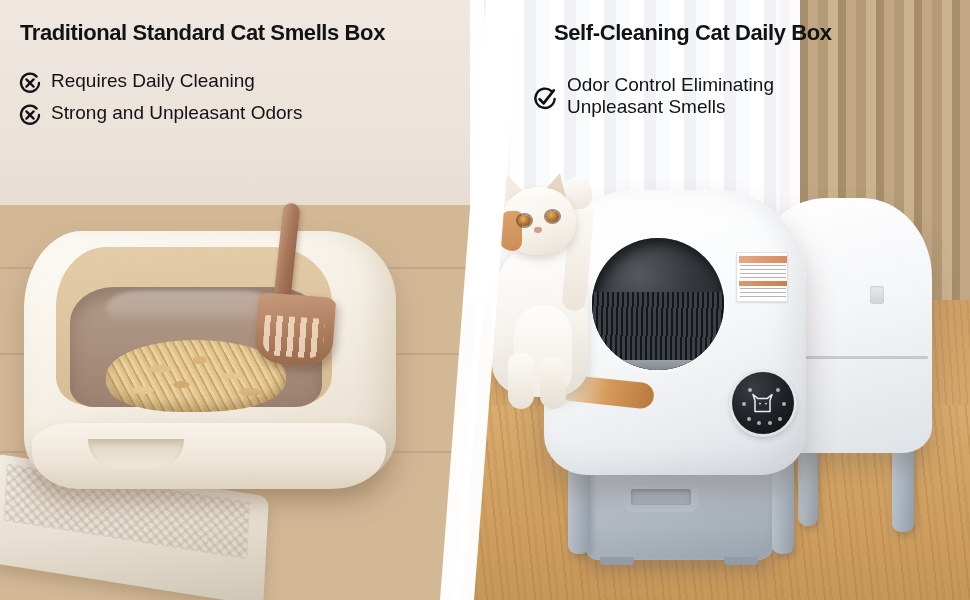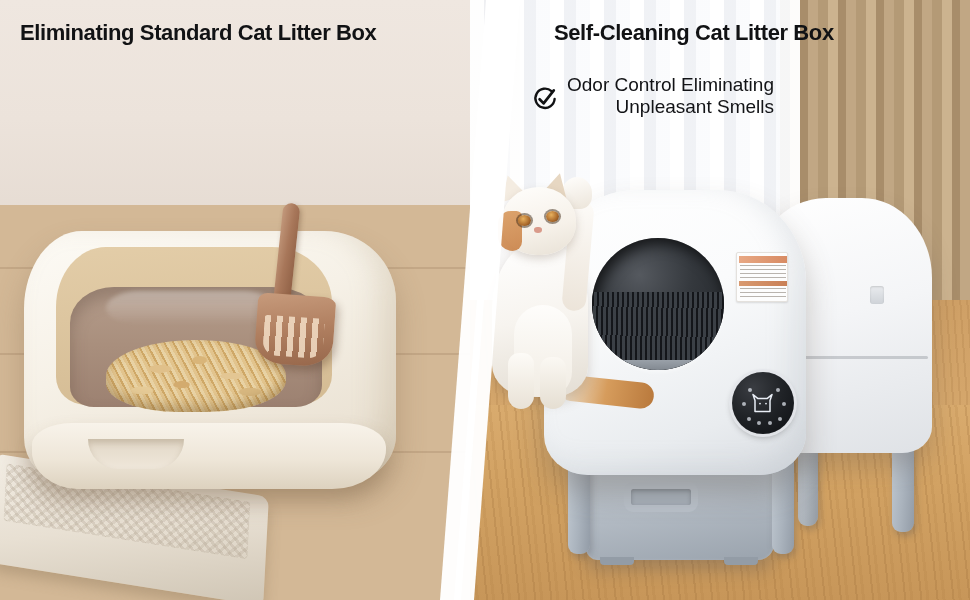--- a/index.html
+++ b/index.html
@@ -469,27 +469,47 @@
       </div>
     </div>
   </div>
 
   <svg id="divider" viewBox="0 0 970 600" preserveAspectRatio="none">
     <polygon points="486,0 520,0 474,600 440,600" fill="#ffffff" opacity="0.97"></polygon>
     <polygon points="500,0 507,0 461,600 454,600" fill="#ffffff"></polygon>
   </svg>
 
 
-  <div class="title" id="title-left">Eliminating Standard Cat Litter Box</div>
-
-  <div class="title" id="title-right">Self-Cleaning Cat Litter Box</div>
-
+  <div class="title" id="title-left">Traditional Standard Cat Smells Box</div>
+
+  <div class="title" id="title-right">Self-Cleaning Cat Daily Box</div>
+
+  <div class="bullets" id="bullets-left">
+    <div class="bullet">
+      <span class="bullet-ico">
+        <svg width="24" height="24" viewBox="0 0 24 24">
+          <path d="M18.6 5.6 A9 9 0 1 0 21 12" fill="none" stroke="#111214" stroke-width="2.3" stroke-linecap="round"></path>
+          <path d="M8.4 8.4 L15.6 15.6 M15.6 8.4 L8.4 15.6" fill="none" stroke="#111214" stroke-width="2.3" stroke-linecap="round"></path>
+        </svg>
+      </span>
+      <span class="bullet-txt">Requires Daily Cleaning</span>
+    </div>
+    <div class="bullet">
+      <span class="bullet-ico">
+        <svg width="24" height="24" viewBox="0 0 24 24">
+          <path d="M18.6 5.6 A9 9 0 1 0 21 12" fill="none" stroke="#111214" stroke-width="2.3" stroke-linecap="round"></path>
+          <path d="M8.4 8.4 L15.6 15.6 M15.6 8.4 L8.4 15.6" fill="none" stroke="#111214" stroke-width="2.3" stroke-linecap="round"></path>
+        </svg>
+      </span>
+      <span class="bullet-txt">Strong and Unpleasant Odors</span>
+    </div>
+  </div>
 
   <div class="bullets" id="bullets-right">
-    <div class="bullet" style="margin-top:4px;text-align:right;">
+    <div class="bullet" style="margin-top:4px;">
       <span class="bullet-ico" style="margin-top:12px;">
         <svg width="26" height="26" viewBox="0 0 26 26">
           <path d="M19.5 5.2 A9.6 9.6 0 1 0 22.6 13" fill="none" stroke="#111214" stroke-width="2.4" stroke-linecap="round"></path>
           <path d="M7.6 13.2 L11.6 17.4 L21.8 4.4" fill="none" stroke="#111214" stroke-width="2.7" stroke-linecap="round" stroke-linejoin="round"></path>
         </svg>
       </span>
       <span class="bullet-txt">Odor Control Eliminating
 Unpleasant Smells</span>
     </div>
   </div>

